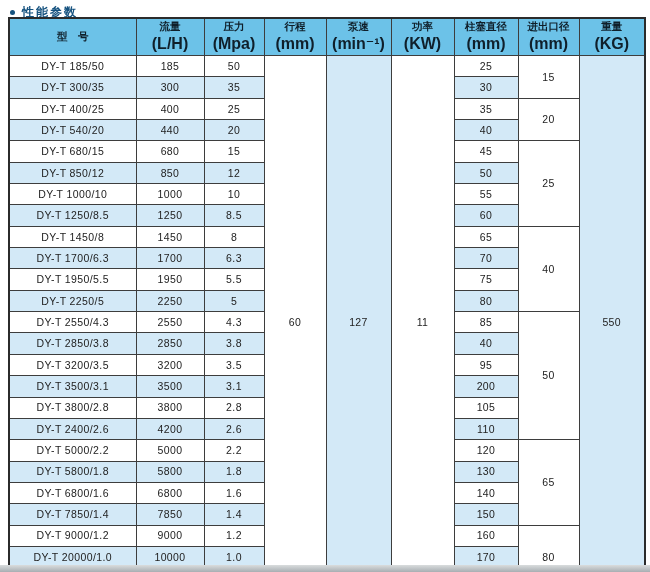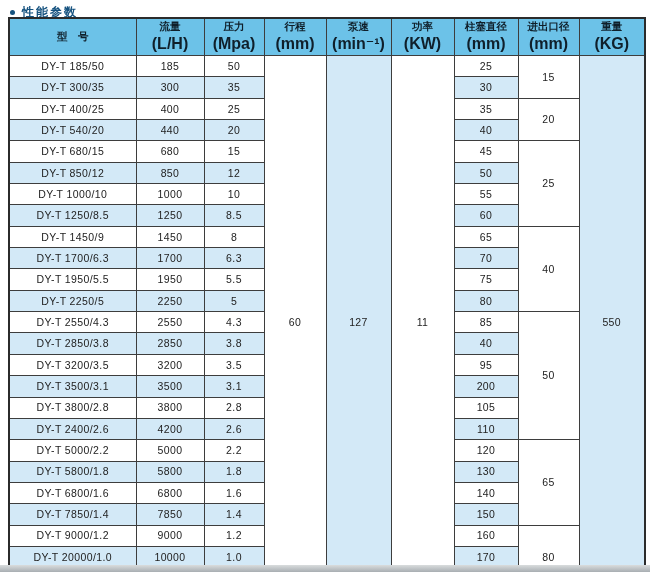--- a/index.html
+++ b/index.html
@@ -201,21 +201,21 @@
           <td class="stripe">10</td>
           <td class="stripe">55</td>
         </tr>
         <tr class="alt">
           <td class="stripe">DY-T 1250/8.5</td>
           <td class="stripe">1250</td>
           <td class="stripe">8.5</td>
           <td class="stripe">60</td>
         </tr>
         <tr>
-          <td class="stripe">DY-T 1450/9</td>
+          <td class="stripe">DY-T 1450/8</td>
           <td class="stripe">1450</td>
           <td class="stripe">8</td>
           <td class="stripe">65</td>
           <td class="merged-white" rowspan="4">40</td>
         </tr>
         <tr class="alt">
           <td class="stripe">DY-T 1700/6.3</td>
           <td class="stripe">1700</td>
           <td class="stripe">6.3</td>
           <td class="stripe">70</td>

